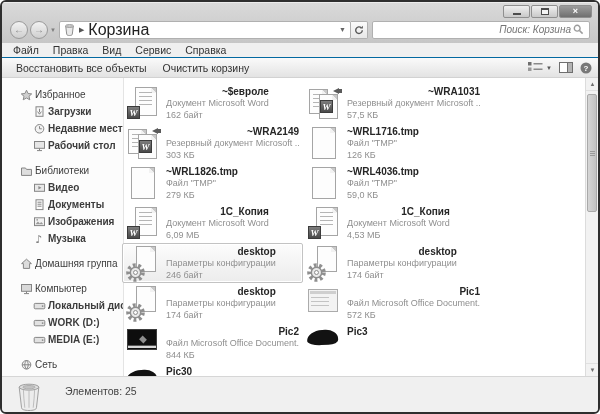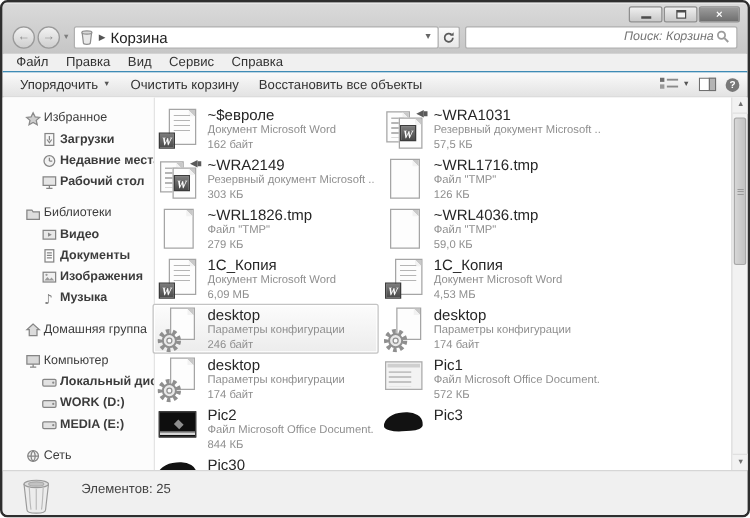--- a/index.html
+++ b/index.html
@@ -12,21 +12,21 @@
   .wbtn{width:27px;height:13px;border:1px solid #8f8f8f;border-radius:2px;background:linear-gradient(#efefef,#c9c9c9);display:flex;align-items:center;justify-content:center;}
   .wbtn.close{width:33px;background:linear-gradient(#9c9c9c,#6f6f6f);color:#fff;font-size:9px;font-weight:bold;line-height:1;}
   .glyph-bar{width:8px;height:2px;background:#4c4c4c;margin-top:4px;}
   .glyph-box{width:8px;height:7px;border:1px solid #4c4c4c;border-top-width:2px;background:#f4f4f4;}
   .addr-row{display:flex;align-items:center;height:24px;padding:0 8px 3px 8px;}
   .navbtn{width:18px;height:18px;border-radius:50%;border:1px solid #9a9a9a;background:linear-gradient(#f2f2f2,#cfcfcf);color:#8b8b8b;font-size:10px;line-height:16px;text-align:center;flex:none;}
   .navbtn + .navbtn{margin-left:2px;}
   .hist-dd{font-size:6px;color:#7e7e7e;margin:0 3px 0 2px;}
   .addr-box{flex:1;display:flex;align-items:center;height:18px;background:#fff;border:1px solid #b0b0b0;border-radius:2px;padding:0 4px;min-width:0;}
   .crumb-arrow{font-size:7px;color:#555;margin:0 4px;}
-  .addr-path{font-size:12px;color:#222;flex:1;white-space:nowrap;overflow:hidden;}
+  .addr-path{font-size:16px;color:#222;flex:1;white-space:nowrap;overflow:hidden;}
   .addr-dd{font-size:7px;color:#666;margin-left:4px;}
   .refresh-btn{width:17px;height:18px;border:1px solid #b0b0b0;border-left:none;background:linear-gradient(#fbfbfb,#e8e8e8);display:flex;align-items:center;justify-content:center;border-radius:0 2px 2px 0;flex:none;}
   .search-box{width:218px;height:18px;margin-left:4px;background:#fff;border:1px solid #b0b0b0;border-radius:2px;display:flex;align-items:center;padding:0 5px;flex:none;}
   .search-box input{border:none;outline:none;flex:1;font:italic 10px "Liberation Sans",sans-serif;color:#999;min-width:0;background:transparent;text-align:right;}
   
   .menubar{height:15px;background:#f0f0f0;border-bottom:1px solid #0369a1;display:flex;align-items:center;padding-left:4px;}
   .mi{font-size:10.5px;color:#333;padding:0 7px;}
   .toolbar{height:20px;background:linear-gradient(#fafafa,#e3e3e3);border-bottom:1px solid #d2d2d2;display:flex;align-items:center;padding:0 6px;}
   .tb{font-size:10.5px;color:#333;padding:2px 8px;border-radius:2px;display:flex;align-items:center;gap:4px;}
   .tb .dd{font-size:6px;color:#555;}
@@ -39,21 +39,21 @@
   .side-row.hdr{padding-left:18px;}
   .side-row.child{padding-left:31px;font-weight:bold;}
   .side-row .sic{width:15px;flex:none;display:inline-flex;align-items:center;}
   .side-gap{height:8px;}
   .filelist{position:absolute;left:119px;right:13px;top:0;bottom:0;overflow:hidden;}
   .file-grid{display:grid;grid-template-columns:181px 181px;grid-auto-rows:40px;padding:5px 0 0 1px;}
   .tile{display:flex;padding:2px 3px;border:1px solid transparent;border-radius:2px;overflow:hidden;}
   .tile.sel{border-color:#c3c3c3;background:linear-gradient(#fcfcfc,#ececec);box-shadow:inset 0 0 0 1px #ffffff;}
   .tile-icon{width:36px;flex:none;position:relative;}
   .tile-text{margin-left:4px;min-width:0;overflow:hidden;}
-  .fname{font-size:12px;font-weight:normal;color:#262626;line-height:12px;white-space:nowrap;}
+  .fname{font-size:10px;font-weight:bold;color:#262626;line-height:12px;white-space:nowrap;text-align:right;}
   .fdesc,.fsize{font-size:9px;color:#8f8f8f;line-height:11.5px;white-space:nowrap;}
   
   .fi{position:relative;width:34px;height:36px;display:block;}
   .pg{position:absolute;background:#fdfdfd;border:1px solid #a5a5a5;width:22px;height:29px;}
   .pg::before{content:"";position:absolute;top:0;right:0;width:5px;height:5px;background:linear-gradient(225deg,#c9c9c9 0 49%,#f2f2f2 50% 100%);}
   .pg.lines::after{content:"";position:absolute;left:3px;right:4px;top:4px;height:16px;background:repeating-linear-gradient(#b5b5b5 0 1px,transparent 1px 4px);}
   .wb{position:absolute;width:13px;height:13px;background:linear-gradient(#7d7d7d,#4a4a4a);border:1px solid #3b3b3b;color:#fff;font:italic bold 9px "Liberation Serif",serif;text-align:center;line-height:12px;}
   .ba{position:absolute;right:2px;top:2px;width:0;height:0;border:3px solid transparent;border-right:6px solid #5a5a5a;}
   .ba::after{content:"";position:absolute;left:6px;top:-2px;width:3px;height:4px;background:#5a5a5a;}
   .thumb1{position:absolute;top:3px;left:1px;width:30px;height:23px;background:#f3f3f3;border:1px solid #ababab;}
@@ -127,29 +127,25 @@
 
   <div class="menubar" id="menubar">
       <span class="mi">Файл</span>
       <span class="mi">Правка</span>
       <span class="mi">Вид</span>
       <span class="mi">Сервис</span>
       <span class="mi">Справка</span>
     </div>
 
   <div class="toolbar" id="toolbar">
-    <div class="tb">
-        <span>Упорядочить</span>
-        <span class="dd">▼</span>
+      <div class="tb">
+        <span>Восстановить все объекты</span>
       </div>
       <div class="tb">
         <span>Очистить корзину</span>
-      </div>
-      <div class="tb">
-        <span>Восстановить все объекты</span>
       </div>
       <div class="tb-right">
       <div class="tb-ic">
         <svg width="15" height="11" viewBox="0 0 15 11">
             <rect x="0" y="0" width="3.5" height="3.5" fill="#6f6f6f"></rect>
             <rect x="5.5" y="1" width="9" height="1.5" fill="#8a8a8a"></rect>
             <rect x="0" y="5.5" width="3.5" height="3.5" fill="#9a9a9a"></rect>
             <rect x="5.5" y="6.5" width="9" height="1.5" fill="#8a8a8a"></rect>
           </svg>
         <span class="dd" style="font-size:6px;color:#555;">▼</span>

